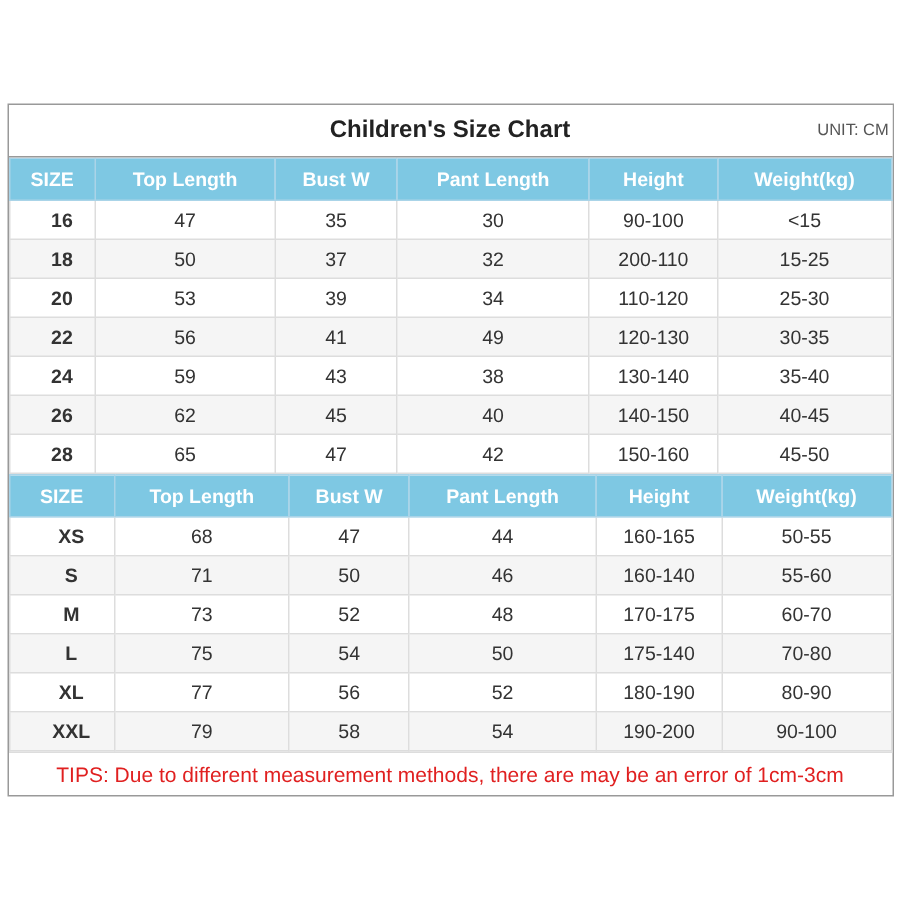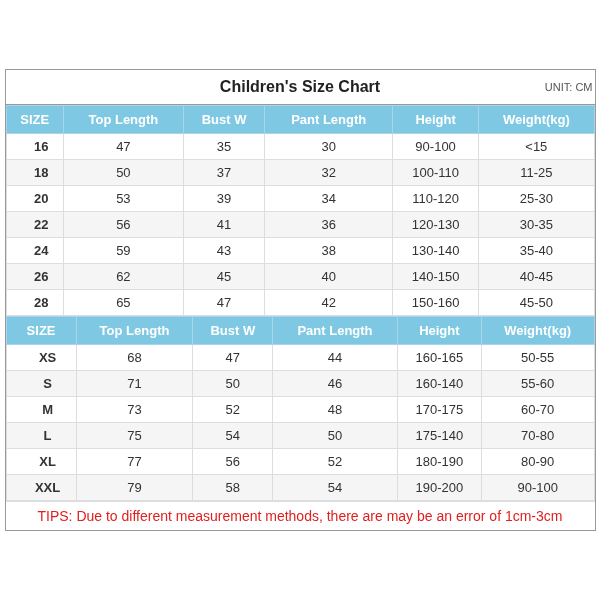--- a/index.html
+++ b/index.html
@@ -112,36 +112,36 @@
           <td>35</td>
           <td>30</td>
           <td>90-100</td>
           <td>&lt;15</td>
         </tr>
         <tr>
           <td class="size-col">18</td>
           <td>50</td>
           <td>37</td>
           <td>32</td>
-          <td>100-110</td>
-          <td>11-25</td>
+          <td>200-110</td>
+          <td>15-25</td>
         </tr>
         <tr>
           <td class="size-col">20</td>
           <td>53</td>
           <td>39</td>
           <td>34</td>
           <td>110-120</td>
           <td>25-30</td>
         </tr>
         <tr>
           <td class="size-col">22</td>
           <td>56</td>
           <td>41</td>
-          <td>36</td>
+          <td>49</td>
           <td>120-130</td>
           <td>30-35</td>
         </tr>
         <tr>
           <td class="size-col">24</td>
           <td>59</td>
           <td>43</td>
           <td>38</td>
           <td>130-140</td>
           <td>35-40</td>

